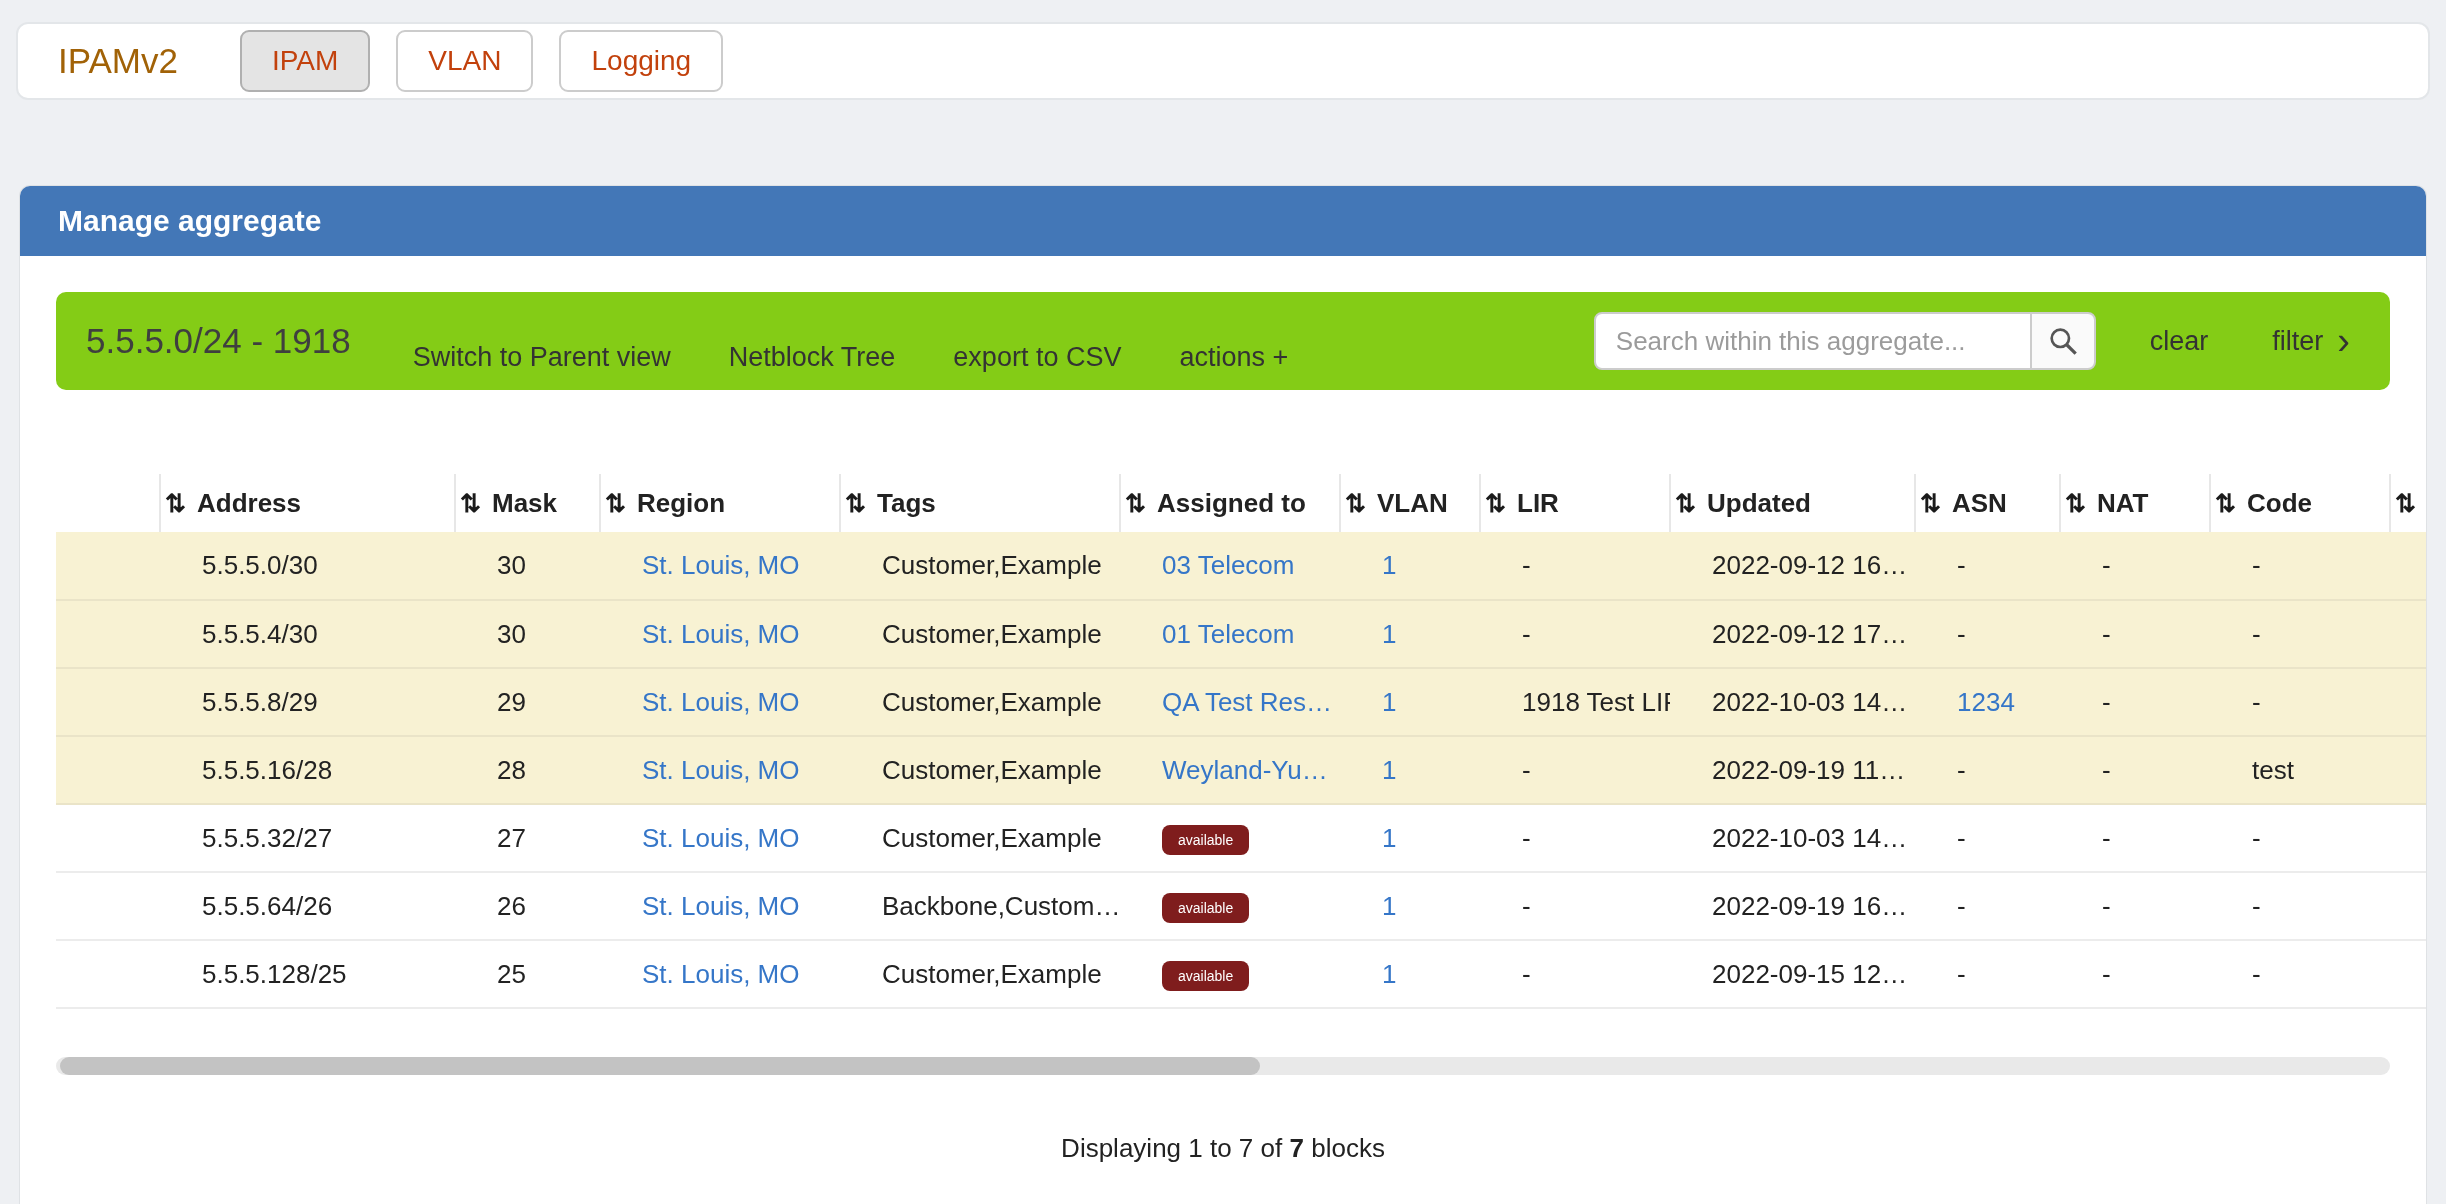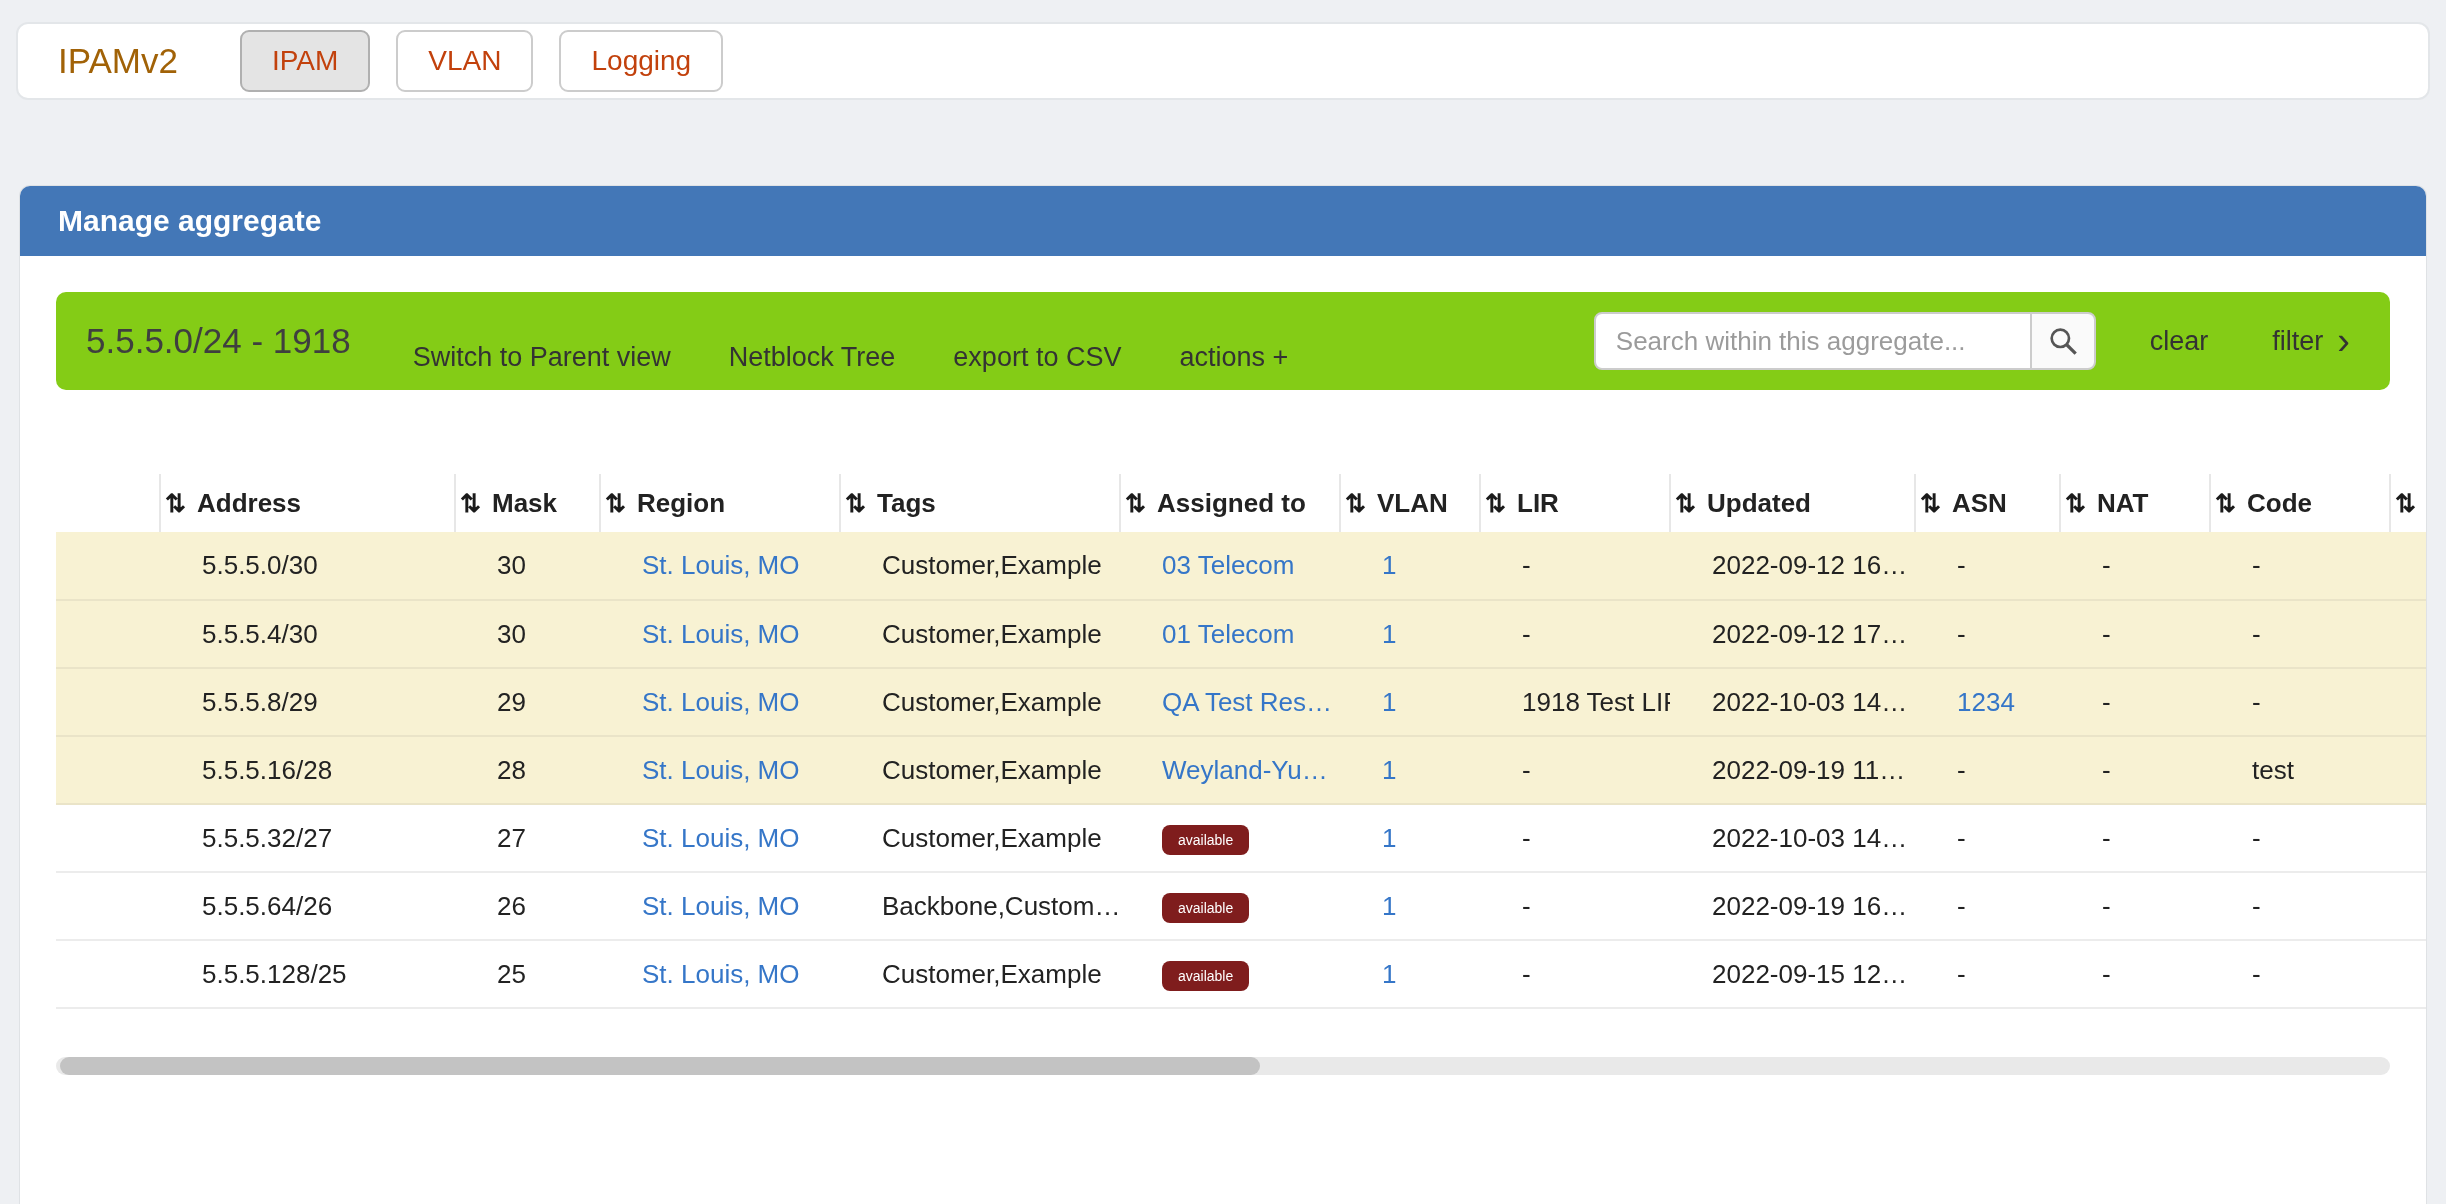--- a/index.html
+++ b/index.html
@@ -356,14 +356,19 @@
             <td></td>
           </tr>
         </tbody>
     </table>
   </div>
 
   <div class="scrollbar-track">
     <div class="scrollbar-thumb"></div>
   </div>
 
+  <div class="table-footer">
+    <span>Displaying 1 to 7 of</span>
+    <strong>7</strong>
+    <span>blocks</span>
+  </div>
 
 </div>
 
 </body></html>

